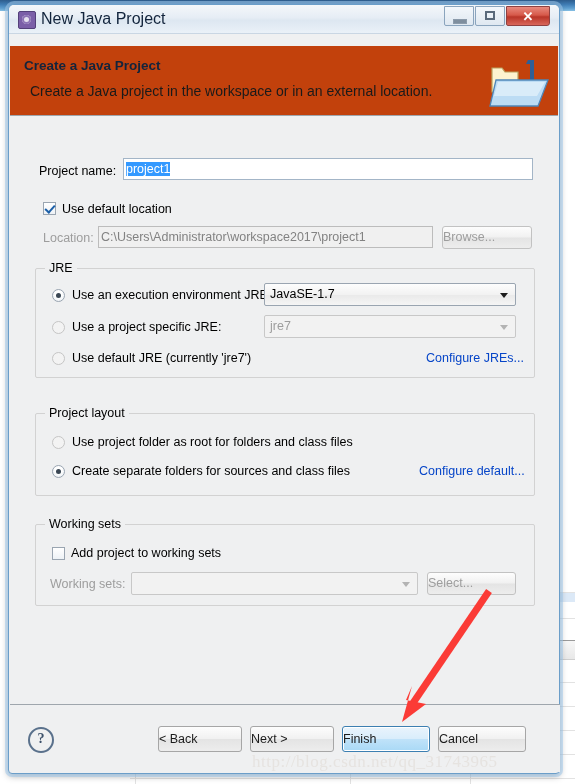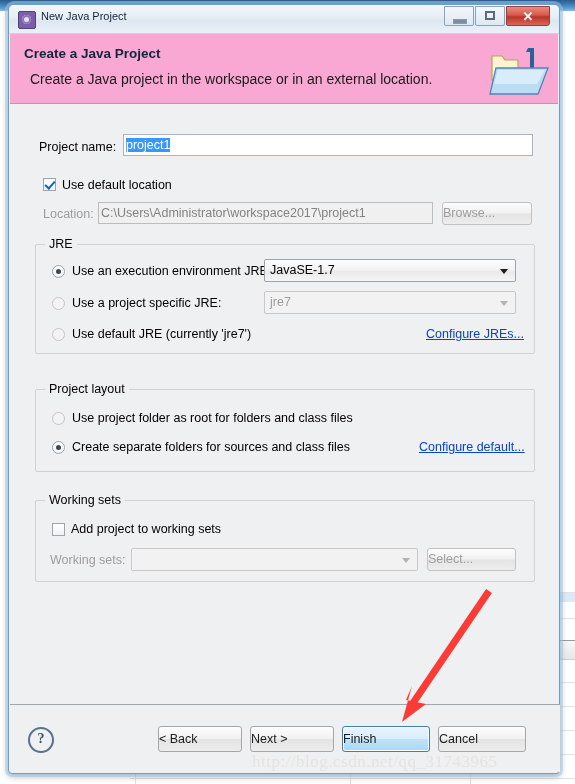--- a/index.html
+++ b/index.html
@@ -90,21 +90,21 @@
     position: absolute;
     left: 3px; top: 3px;
     width: 9px; height: 9px;
     border-radius: 50%;
     background: #e6e2ef;
     box-shadow: inset 0 0 0 2px #8d74b5;
   }
   #title-text {
     position: absolute;
     left: 32px; top: 5px;
-    font-size: 11px;
+    font-size: 16px;
     color: #12243c;
     white-space: nowrap;
   }
   .wbtn {
     position: absolute;
     top: 1px;
     height: 20px;
     border: 1px solid #8aa4bd;
     box-sizing: border-box;
   }
@@ -144,22 +144,22 @@
     font-weight: bold;
     text-align: center;
     line-height: 19px;
     font-family: "Liberation Sans", sans-serif;
   }
 
   
   #header {
     position: relative;
     height: 69px;
-    margin: 0 1px;
-    background: #f9a8d4;
+    margin: 12px 1px;
+    background: #c2410c;
     border-bottom: 1px solid #9fa6ad;
   }
   #header-title {
     position: absolute;
     left: 14px; top: 12px;
     font-size: 13.5px;
     font-weight: bold;
     color: #12243c;
   }
   #header-sub {
@@ -311,21 +311,20 @@
     border-left: 4px solid transparent;
     border-right: 4px solid transparent;
     border-top: 5px solid #1d1d1d;
   }
   .combo.disabled .arrow { border-top-color: #b3b3b3; }
 
   .link {
     position: absolute;
     font-size: 12.5px;
     color: #0645c8;
-    text-decoration: underline;
     white-space: nowrap;
     cursor: pointer;
   }
 
   
   #footer {
     position: absolute;
     left: 1px; bottom: 1px;
     width: 550px; height: 67px;
     background: #eff0f1;

